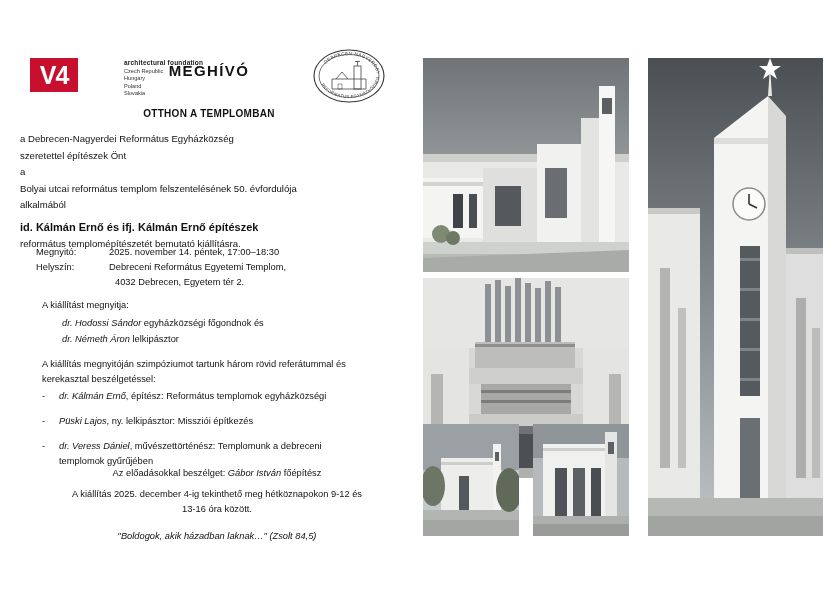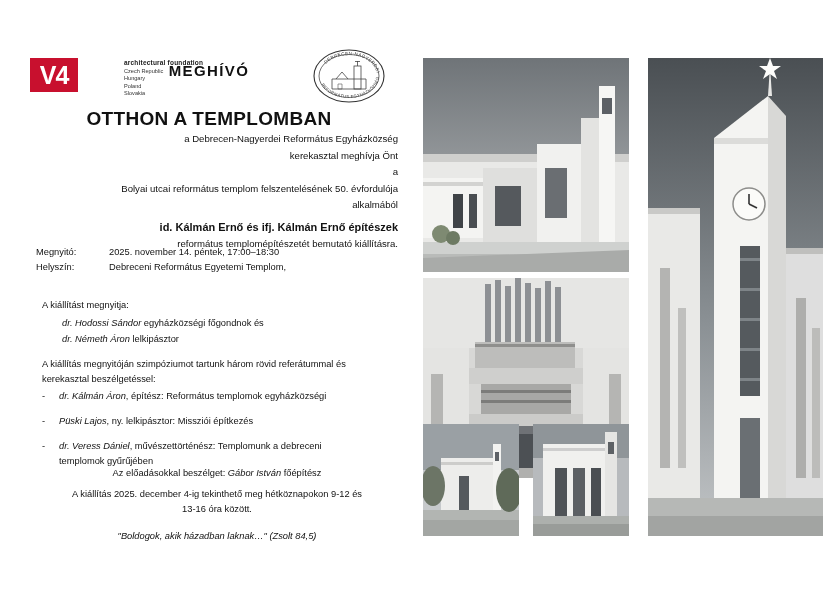--- a/index.html
+++ b/index.html
@@ -90,30 +90,30 @@
     font-size: 15px;
     font-weight: bold;
     letter-spacing: 1.4px;
   }
   .main-title {
     position: absolute;
     left: 0;
     top: 108px;
     width: 418px;
     text-align: center;
-    font-size: 19px;
+    font-size: 10px;
     font-weight: bold;
     letter-spacing: 0.3px;
   }
   .center-block {
     position: absolute;
     left: 20px;
     top: 131px;
     width: 378px;
-    text-align: right;
+    text-align: left;
     font-size: 9.6px;
     line-height: 1.72;
   }
   .center-block .big-bold {
     font-weight: bold;
     font-size: 11px;
   }
   .center-block .spacer-sm { height: 4px; }
 
   
@@ -268,38 +268,42 @@
           <textPath href="#sealBot" startOffset="11%">REFORMÁTUS EGYHÁZKÖZSÉG</textPath>
         </text>
       </svg>
     </div>
 
     <div class="meghivo">MEGHÍVÓ</div>
     <div class="main-title">OTTHON A TEMPLOMBAN</div>
 
     <div class="center-block">
       <div>a Debrecen-Nagyerdei Református Egyházközség</div>
-      <div>kerekasztal meghívja Önt</div>
+      <div>szeretettel építészek Önt</div>
       <div>a</div>
       <div>Bolyai utcai református templom felszentelésének 50. évfordulója</div>
       <div>alkalmából</div>
       <div class="spacer-sm"></div>
       <div class="big-bold">id. Kálmán Ernő és ifj. Kálmán Ernő építészek</div>
       <div>református templomépítészetét bemutató kiállításra.</div>
     </div>
 
     <div class="details">
       <div class="det-row">
         <div class="det-label">Megnyitó:</div>
         <div class="det-val">2025. november 14. péntek, 17:00–18:30</div>
       </div>
       <div class="det-row">
         <div class="det-label">Helyszín:</div>
         <div class="det-val">Debreceni Református Egyetemi Templom,</div>
       </div>
+      <div class="det-row">
+        <div class="det-label"></div>
+        <div class="det-val det-val-indent">4032 Debrecen, Egyetem tér 2.</div>
+      </div>
     </div>
 
     <div class="para p1">A kiállítást megnyitja:</div>
 
     <div class="names">
       <div>
         <span class="it">dr. Hodossi Sándor</span><span> egyházközségi főgondnok és</span>
       </div>
       <div>
         <span class="it">dr. Németh Áron</span><span> lelkipásztor</span>
@@ -308,21 +312,21 @@
 
     <div class="para p2">
       <div>A kiállítás megnyitóján szimpóziumot tartunk három rövid referátummal és</div>
       <div>kerekasztal beszélgetéssel:</div>
     </div>
 
     <div class="bullets">
       <div class="bullet">
         <div class="dash">-</div>
         <div class="btext">
-          <span class="nm">dr. Kálmán Áron</span><span>, építész: Református templomok egyházközségi</span>
+          <span class="nm">dr. Kálmán Ernő</span><span>, építész: Református templomok egyházközségi</span>
         </div>
       </div>
       <div class="bullet">
         <div class="dash">-</div>
         <div class="btext">
           <span class="nm">Püski Lajos</span><span>, ny. lelkipásztor: Missziói építkezés</span>
         </div>
       </div>
       <div class="bullet">
         <div class="dash">-</div>

